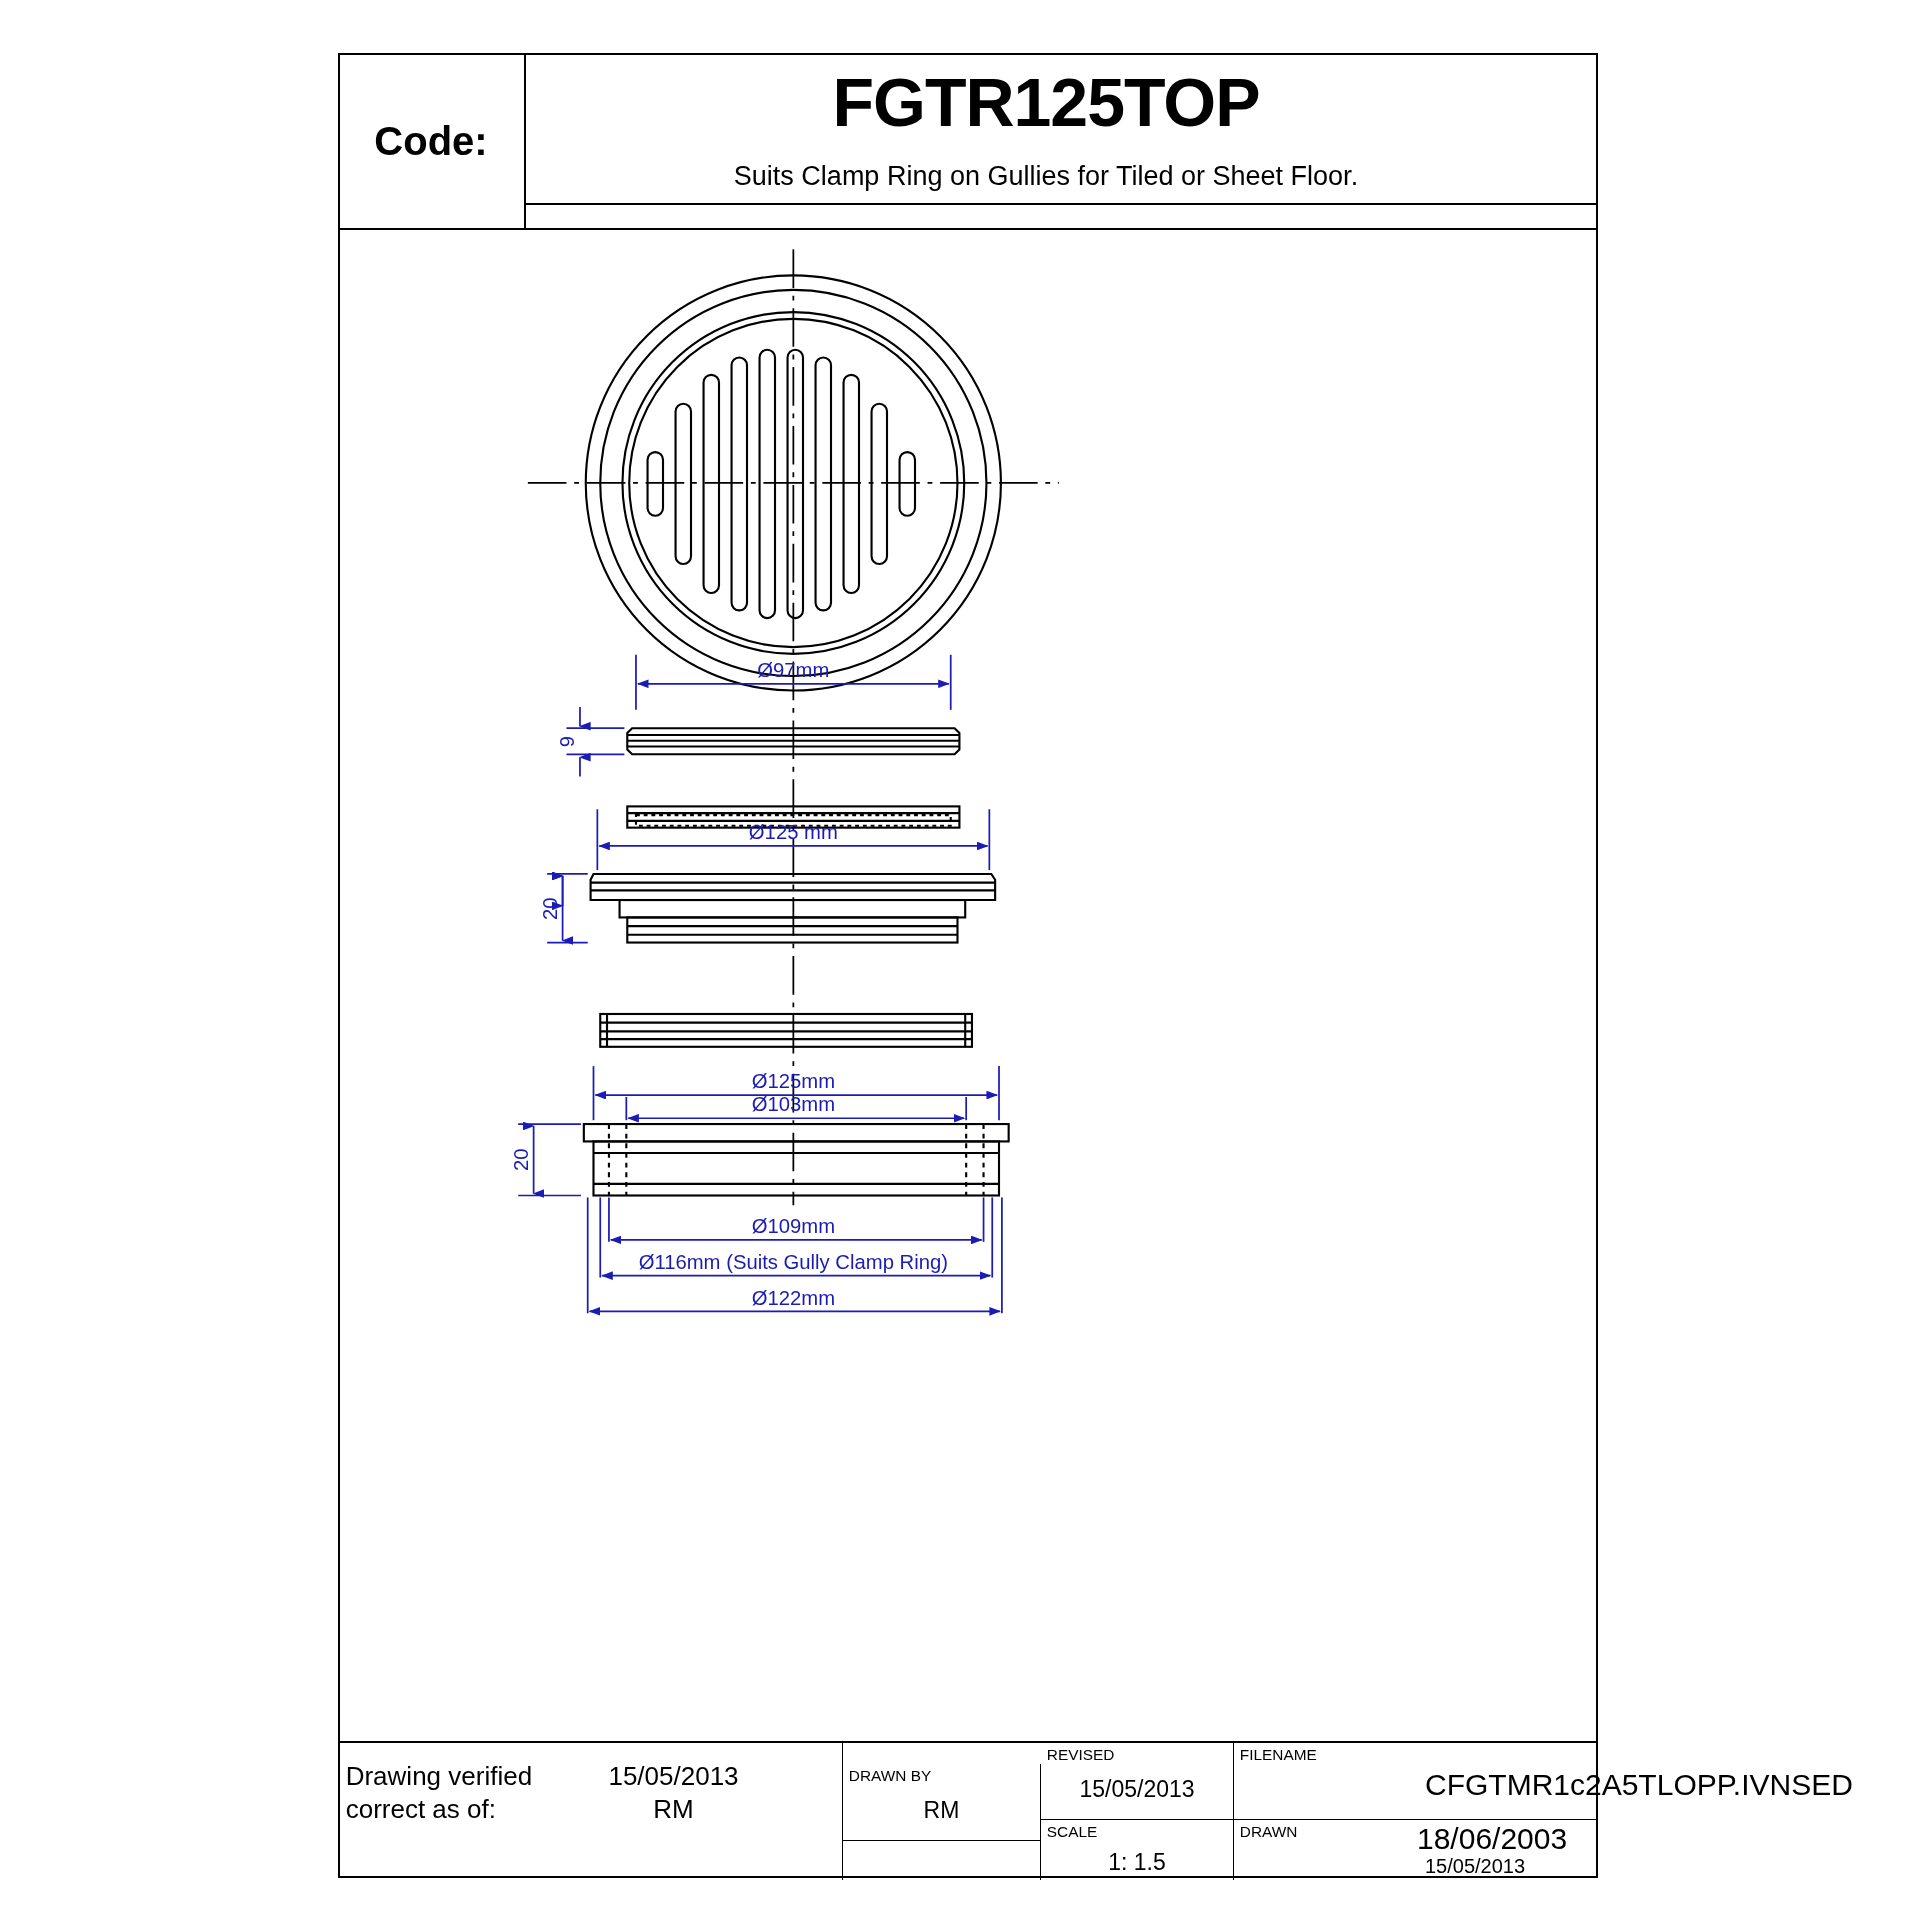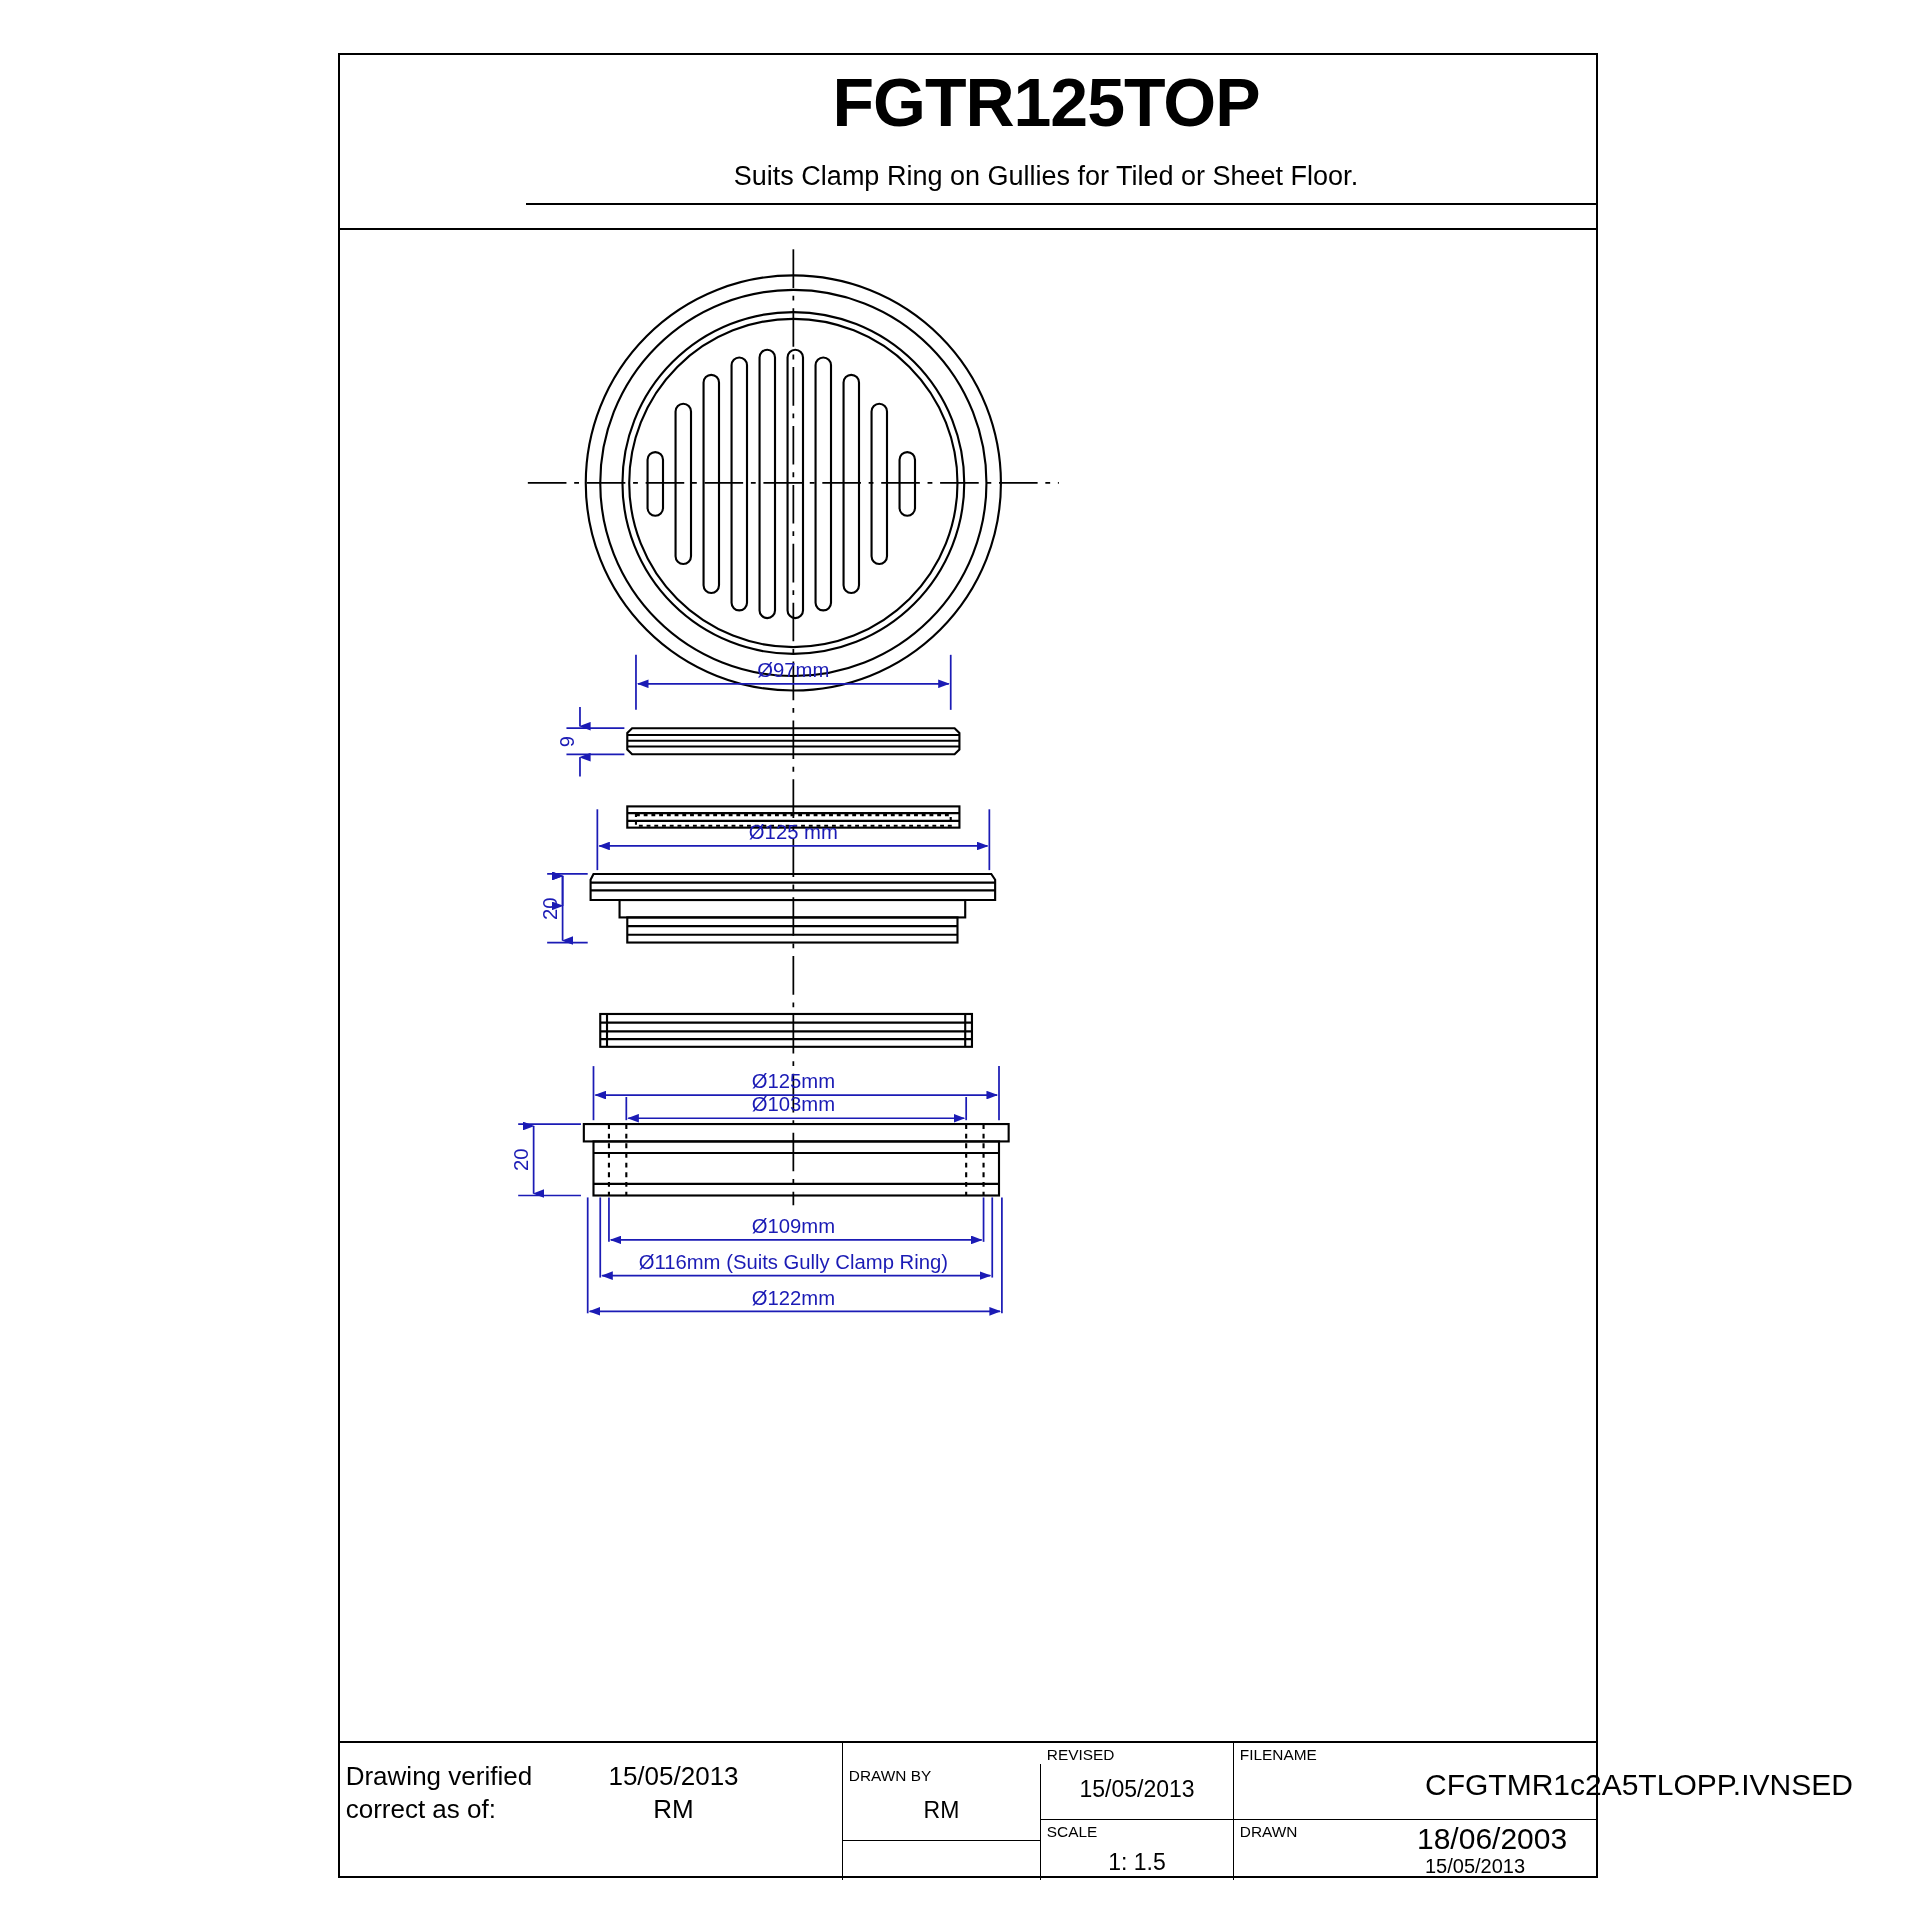--- a/index.html
+++ b/index.html
@@ -221,20 +221,23 @@
   text { font-family: "Liberation Sans", sans-serif; }
 </style>
 </head>
 <body>
 
 <div id="sheet">
 
   <div class="frame"></div>
 
   <div class="title-block">
+    <div class="code-cell">
+      <span class="code-label">Code:</span>
+    </div>
     <div class="title-main">
       <div class="part-code">FGTR125TOP</div>
       <div class="part-desc">Suits Clamp Ring on Gullies for Tiled or Sheet Floor.</div>
     </div>
     <div class="desc-divider"></div>
   </div>
 
   <div id="drawing">
     <svg width="1260" height="1511" viewBox="0 0 1305 1565">
       <defs>

